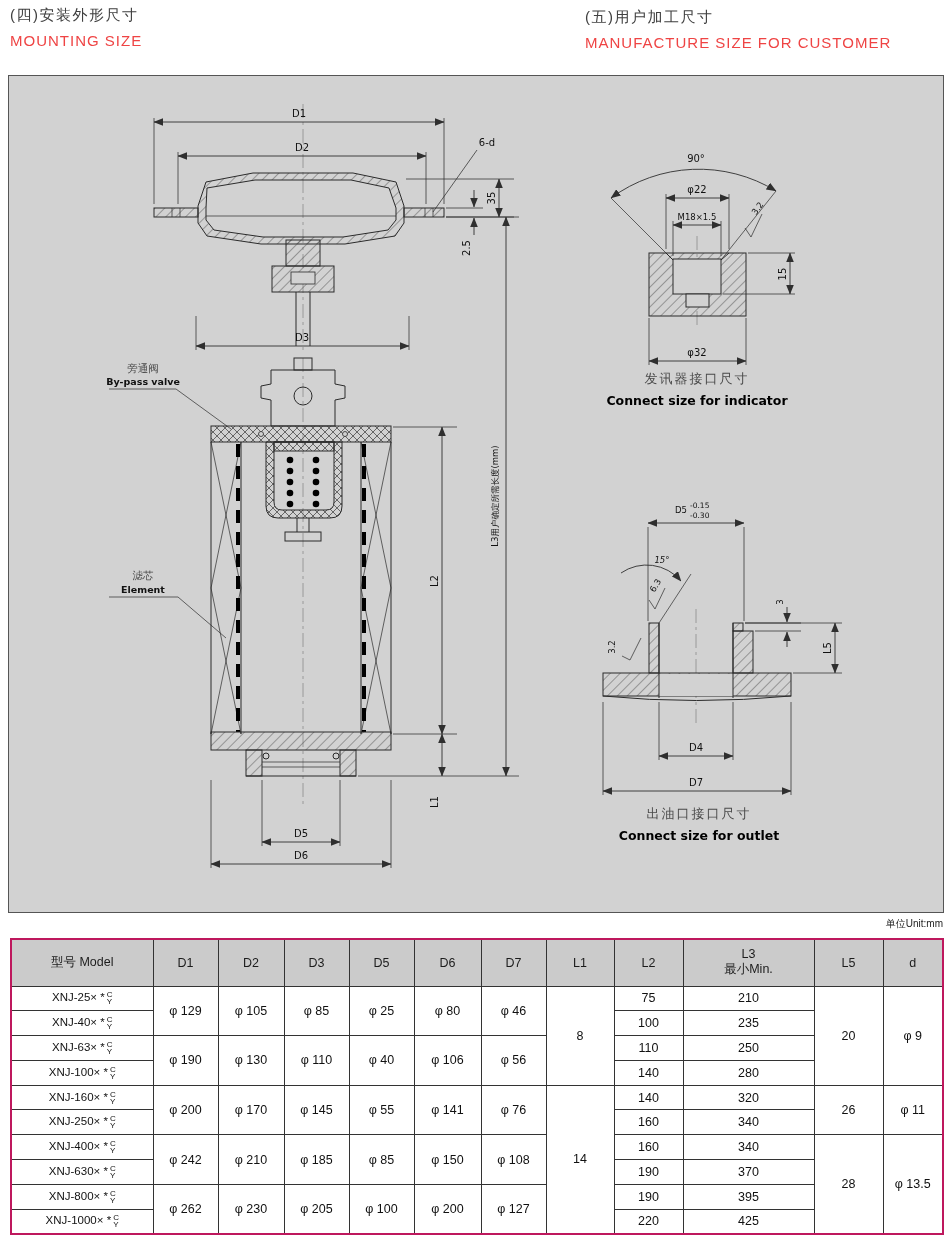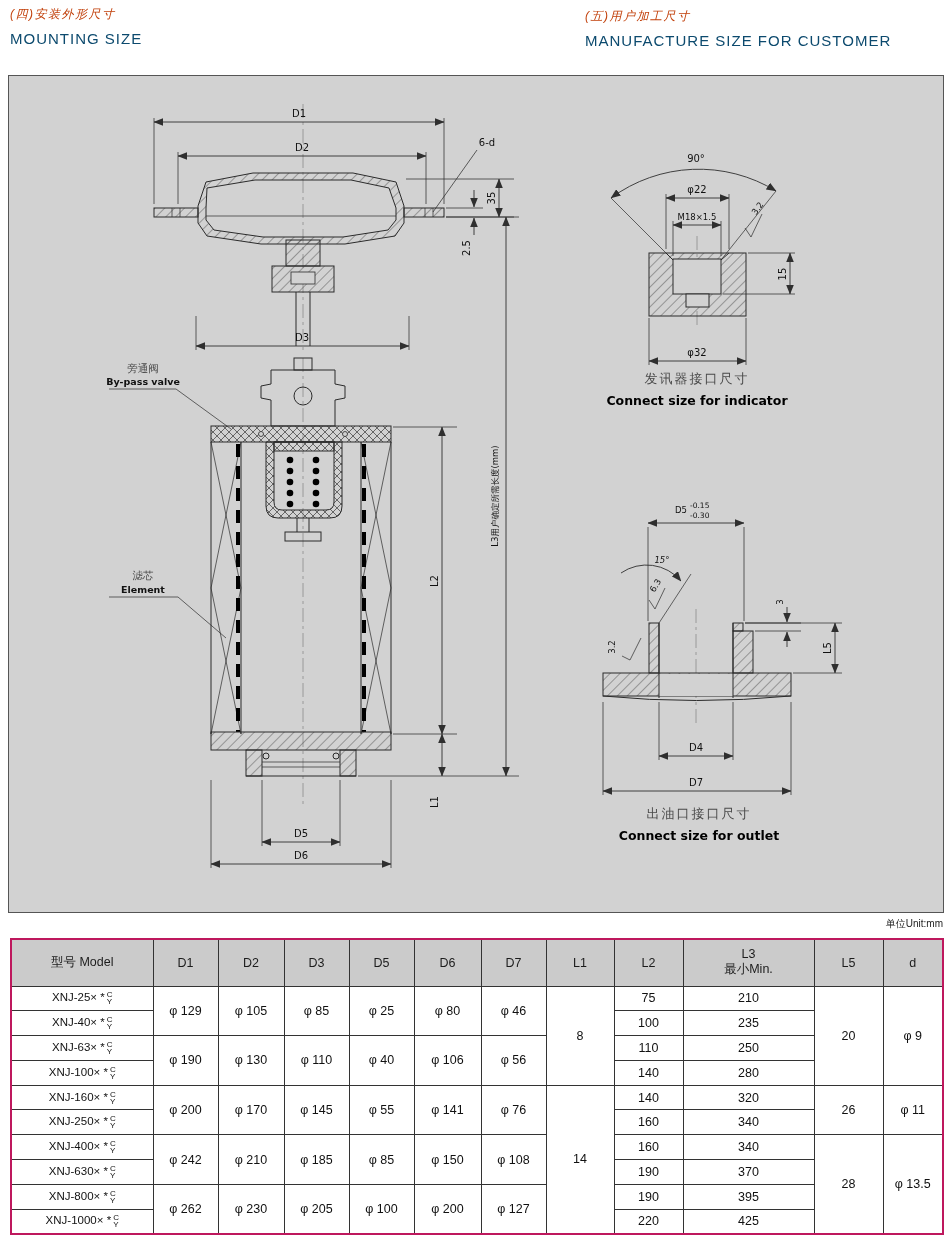--- a/index.html
+++ b/index.html
@@ -1,19 +1,19 @@
 <!DOCTYPE html>
 <html><head>
 <meta charset="utf-8">
 <style>
   html,body{margin:0;padding:0;background:#fff;}
   body{width:952px;height:1243px;position:relative;font-family:"Liberation Sans","DejaVu Sans",sans-serif;color:#111;overflow:hidden;}
   .title-block{position:absolute;}
-  .t-cn{font-size:12px;color:#c2410c;letter-spacing:1.5px;font-style:italic;}
-  .t-en{font-size:15px;color:#0c4a6e;letter-spacing:1px;margin-top:7px;font-weight:500;}
+  .t-cn{font-size:15px;color:#404040;letter-spacing:1.5px;}
+  .t-en{font-size:15px;color:#ef4444;letter-spacing:1px;margin-top:7px;font-weight:500;}
   .panel{position:absolute;left:8px;top:75px;width:936px;height:838px;background:#d2d2d2;border:1px solid #555;box-sizing:border-box;}
   .unit-note{position:absolute;left:700px;top:917px;width:243px;text-align:right;font-size:10px;color:#222;}
   table{position:absolute;left:10px;top:938px;border-collapse:collapse;table-layout:fixed;border:2px solid #be185d;}
   th,td{border:1px solid #333;text-align:center;padding:0 1px;box-sizing:border-box;}
   thead tr{height:47px;}
   tbody tr{height:24.8px;}
   th{background:#cbcbcb;font-size:12.5px;font-weight:normal;white-space:pre-line;color:#1c1c1c;}
   td{background:#ffffff;font-size:12.5px;color:#111;}
   td.model{font-size:11.5px;}
   .stack{display:inline-flex;flex-direction:column;font-size:8px;line-height:7px;vertical-align:middle;margin-left:2px;text-align:left;}

